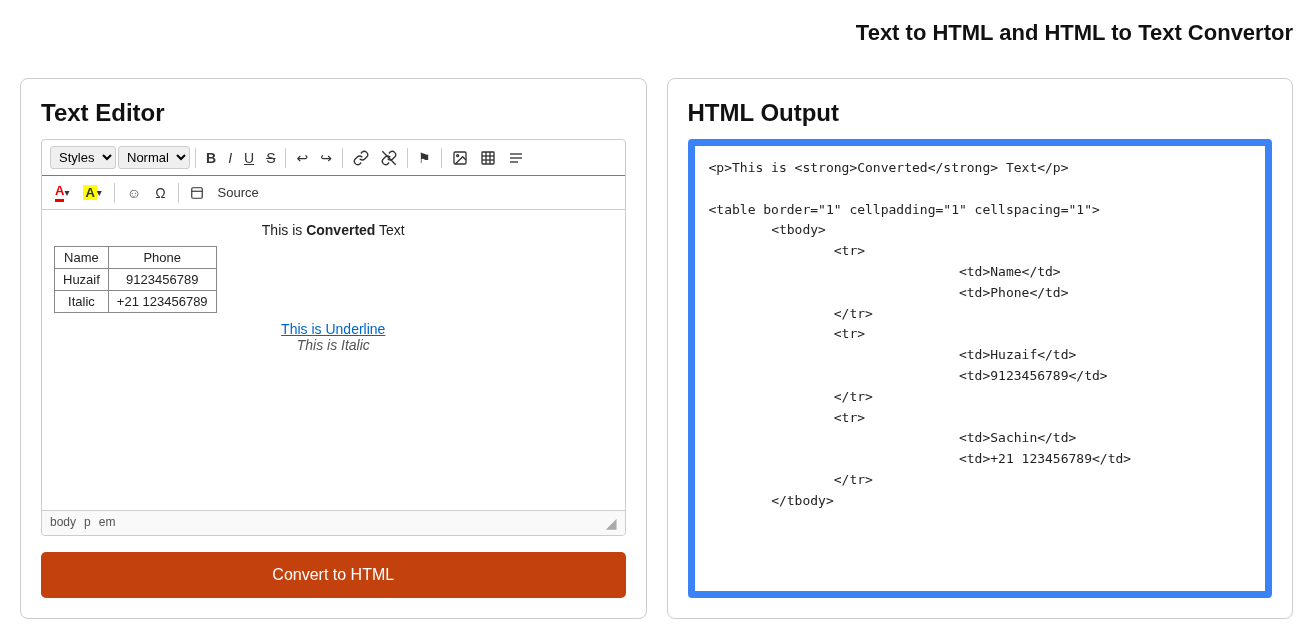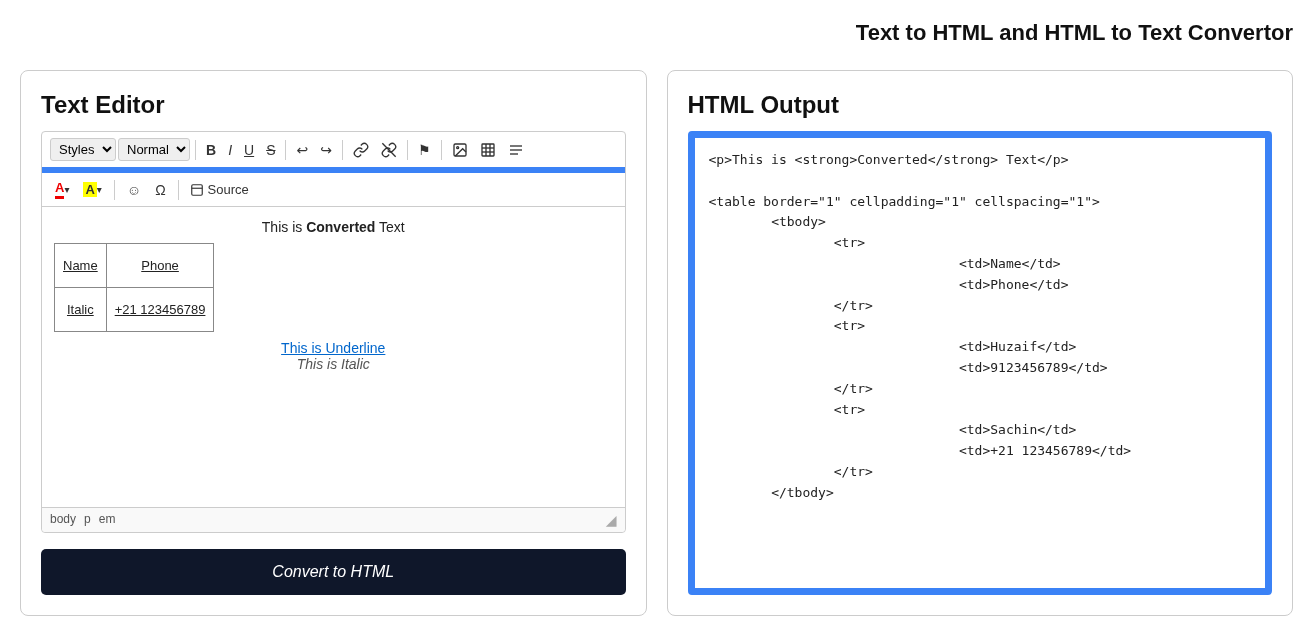--- a/index.html
+++ b/index.html
@@ -22,36 +22,37 @@
       margin: 0 auto;
     }
     .panel {
       flex: 1;
       border: 1px solid #ccc;
       border-radius: 8px;
       padding: 20px;
       display: flex;
       flex-direction: column;
       gap: 12px;
+      margin-top: 8px;
     }
     .panel-title {
       font-size: 24px;
       font-weight: bold;
       color: #111;
     }
     
     .editor-container {
       border: 1px solid #ccc;
       border-radius: 4px;
       display: flex;
       flex-direction: column;
       flex: 1;
     }
     .toolbar {
-      border-bottom: 6px solid #3b82f6;
+      border-bottom: 1px solid #3b82f6;
       padding: 6px 8px;
       display: flex;
       flex-wrap: wrap;
       align-items: center;
       gap: 2px;
     }
     .toolbar-row2 {
       border-bottom: 1px solid #ccc;
       padding: 4px 8px;
       display: flex;
@@ -93,23 +94,22 @@
       min-height: 300px;
       overflow-y: auto;
       text-align: center;
     }
     .editor-content table {
       border-collapse: collapse;
       margin: 8px 0;
     }
     .editor-content table td {
       border: 1px solid #888;
-      padding: 14px 8px;
+      padding: 3px 8px;
       font-size: 13px;
-      text-decoration: underline;
     }
     .editor-content .underline-text {
       text-decoration: underline;
       color: #0066cc;
       cursor: pointer;
     }
     .editor-content .italic-text {
       font-style: italic;
       color: #555;
     }
@@ -119,31 +119,30 @@
       font-size: 12px;
       color: #555;
       background: #f9f9f9;
       display: flex;
       gap: 8px;
       align-items: flex-start;
       border-bottom-left-radius: 4px;
       border-bottom-right-radius: 4px;
     }
     .convert-btn {
-      background: #0f172a;
+      background: #c2410c;
       color: #fff;
       border: none;
       border-radius: 5px;
       padding: 14px;
       font-size: 16px;
       cursor: pointer;
       width: 100%;
       font-weight: 500;
       margin-top: 4px;
-      font-style: italic;
     }
     
     .html-output-area {
       border: 7px solid #3b82f6;
       border-radius: 4px;
       padding: 12px 14px;
       font-family: monospace;
       font-size: 13px;
       color: #222;
       flex: 1;
@@ -159,21 +158,21 @@
     .html-output-area::-webkit-scrollbar-thumb { background: #bbb; border-radius: 4px; }
     
     .source-btn {
       background: none;
       border: none;
       cursor: pointer;
       font-size: 13px;
       color: #333;
       display: inline-flex;
       align-items: center;
-      gap: 4px;
+      gap: 14px;
       padding: 2px 4px;
     }
   </style>
 </head>
 <body>
 
 <h1>Text to HTML and HTML to Text Convertor</h1>
 
 <div class="main-layout">
 
@@ -263,20 +262,24 @@
 
       <div class="editor-content" contenteditable="true" style="">
         <p>
           <span>This is </span><strong>Converted</strong><span> Text</span>
         </p>
         <table border="1" cellpadding="3" cellspacing="0">
           <tbody>
             <tr>
               <td>Name</td>
               <td>Phone</td>
+            </tr>
+            <tr>
+              <td>Huzaif</td>
+              <td>9123456789</td>
             </tr>
             <tr>
               <td>Italic</td>
               <td>+21 123456789</td>
             </tr>
           </tbody>
         </table>
         <p>
           <a class="underline-text" href="#">This is Underline</a>
         </p>

